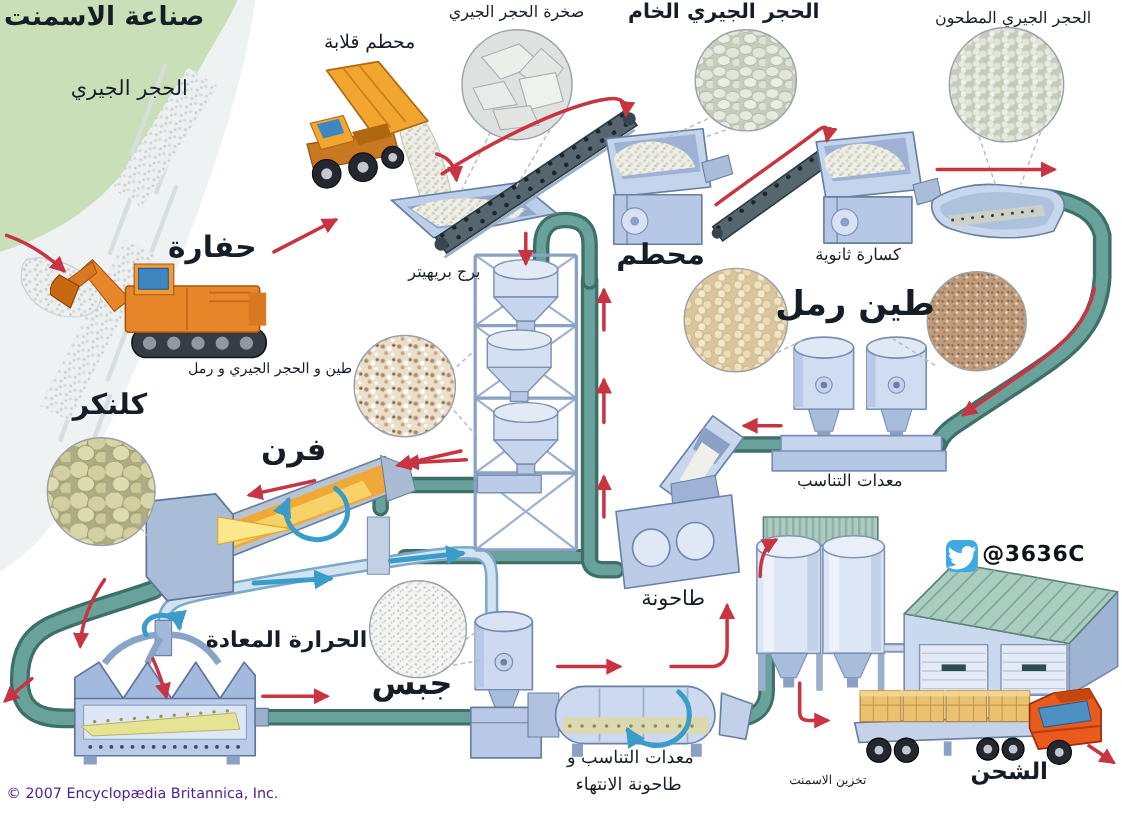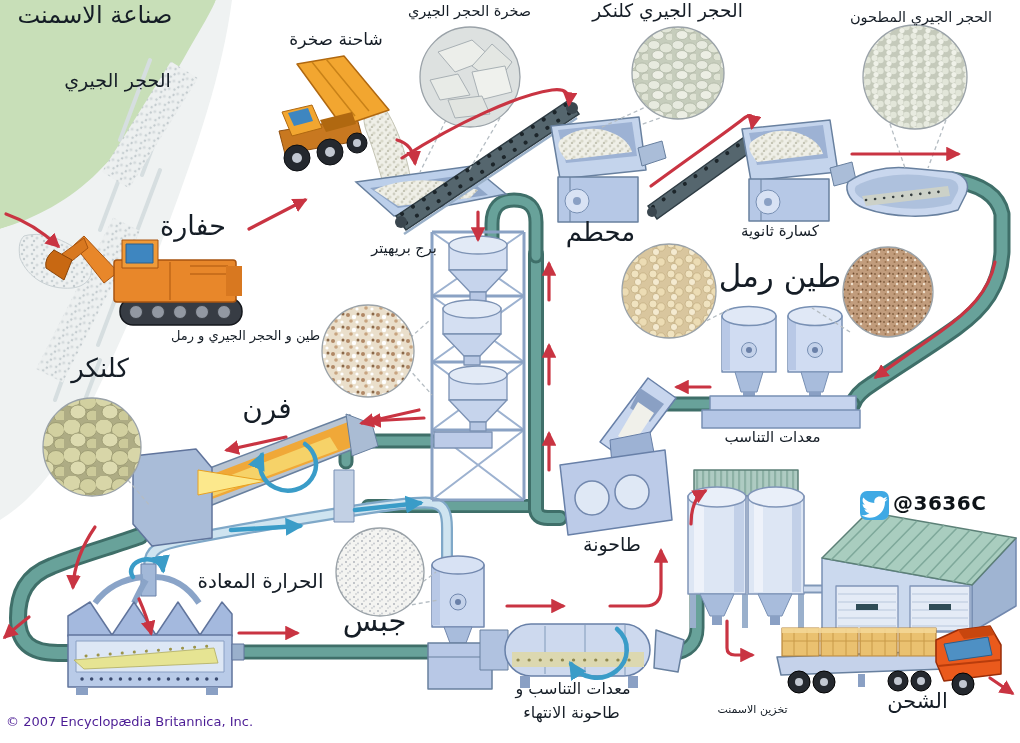--- a/index.html
+++ b/index.html
@@ -1,20 +1,20 @@
 <!DOCTYPE html>
 <html><head>
 <meta charset="utf-8">
 <style>
   html,body{margin:0;padding:0;background:#fff;}
   .stage{position:relative;width:1020px;height:743px;background:#ffffff;overflow:hidden;
          font-family:"DejaVu Sans",sans-serif;}
   svg.art{position:absolute;left:0;top:0;}
   .lbl{position:absolute;color:#151d26;text-align:center;line-height:1.05;white-space:nowrap;}
-  .b{font-weight:400;}
+  .b{font-weight:700;}
   .ltr{direction:ltr;}
   .copyright{font-size:13px;color:#4c1d95;text-align:left;}
   .handle{font-size:20px;font-weight:800;letter-spacing:.5px;color:#0e1318;}
 </style>
 </head>
 <body>
 
 <div class="stage">
 
 <svg class="art" width="1020" height="743" viewBox="0 0 1020 743">
@@ -447,23 +447,23 @@
 <g>
   <rect x="860" y="491" width="29" height="29" rx="7" fill="#3fa9e4"></rect>
   <g transform="translate(861.5,494) scale(0.051)">
     <path fill="#ffffff" d="M459.37 151.716c.325 4.548.325 9.097.325 13.645 0 138.72-105.583 298.558-298.558 298.558-59.452 0-114.68-17.219-161.137-47.106 8.447.974 16.568 1.299 25.34 1.299 49.055 0 94.213-16.568 130.274-44.832-46.132-.975-84.792-31.188-98.112-72.772 6.498.974 12.995 1.624 19.818 1.624 9.421 0 18.843-1.3 27.614-3.573-48.081-9.747-84.143-51.98-84.143-102.985v-1.299c13.969 7.797 30.214 12.67 47.431 13.319-28.264-18.843-46.781-51.005-46.781-87.391 0-19.492 5.197-37.36 14.294-52.954 51.655 63.675 129.3 105.258 216.365 109.807-1.624-7.797-2.599-15.918-2.599-24.04 0-57.828 46.782-104.934 104.934-104.934 30.213 0 57.502 12.67 76.67 33.137 23.715-4.548 46.456-13.32 66.599-25.34-7.798 24.366-24.366 44.833-46.132 57.827 21.117-2.273 41.584-8.122 60.426-16.243-14.292 20.791-32.161 39.308-52.628 54.253z"></path>
   </g>
 </g>
 </svg>
 
 <span class="lbl b" dir="rtl" style="left:4px;top:3px;width:182px;font-size:24px">صناعة الاسمنت</span>
 <span class="lbl" dir="rtl" style="left:50px;top:71px;width:135px;font-size:19px">الحجر الجيري</span>
-<span class="lbl" dir="rtl" style="left:272px;top:31px;width:128px;font-size:17px">شاحنة صخرة</span>
+<span class="lbl" dir="rtl" style="left:272px;top:31px;width:128px;font-size:17px">محطم قلابة</span>
 <span class="lbl" dir="rtl" style="left:392px;top:4px;width:155px;font-size:14.5px">صخرة الحجر الجيري</span>
-<span class="lbl b" dir="rtl" style="left:590px;top:1px;width:155px;font-size:18.5px">الحجر الجيري كلنكر</span>
+<span class="lbl b" dir="rtl" style="left:590px;top:1px;width:155px;font-size:18.5px">الحجر الجيري الخام</span>
 <span class="lbl" dir="rtl" style="left:826px;top:10px;width:190px;font-size:14.5px">الحجر الجيري المطحون</span>
 <span class="lbl b" dir="rtl" style="left:138px;top:212px;width:110px;font-size:27px">حفارة</span>
 <span class="lbl b" dir="rtl" style="left:548px;top:219px;width:105px;font-size:26px">محطم</span>
 <span class="lbl" dir="rtl" style="left:720px;top:224px;width:120px;font-size:15px">كسارة ثانوية</span>
 <span class="lbl b" dir="rtl" style="left:710px;top:260px;width:140px;font-size:31px">طين رمل</span>
 <span class="lbl" dir="rtl" style="left:340px;top:241px;width:128px;font-size:14.5px">برج بريهيتر</span>
 <span class="lbl" dir="rtl" style="left:143px;top:329px;width:205px;font-size:13px">طين و الحجر الجيري و رمل</span>
 <span class="lbl b" dir="rtl" style="left:45px;top:355px;width:110px;font-size:26px">كلنكر</span>
 <span class="lbl b" dir="rtl" style="left:222px;top:394px;width:90px;font-size:28px">فرن</span>
 <span class="lbl" dir="rtl" style="left:710px;top:430px;width:125px;font-size:15px">معدات التناسب</span>

